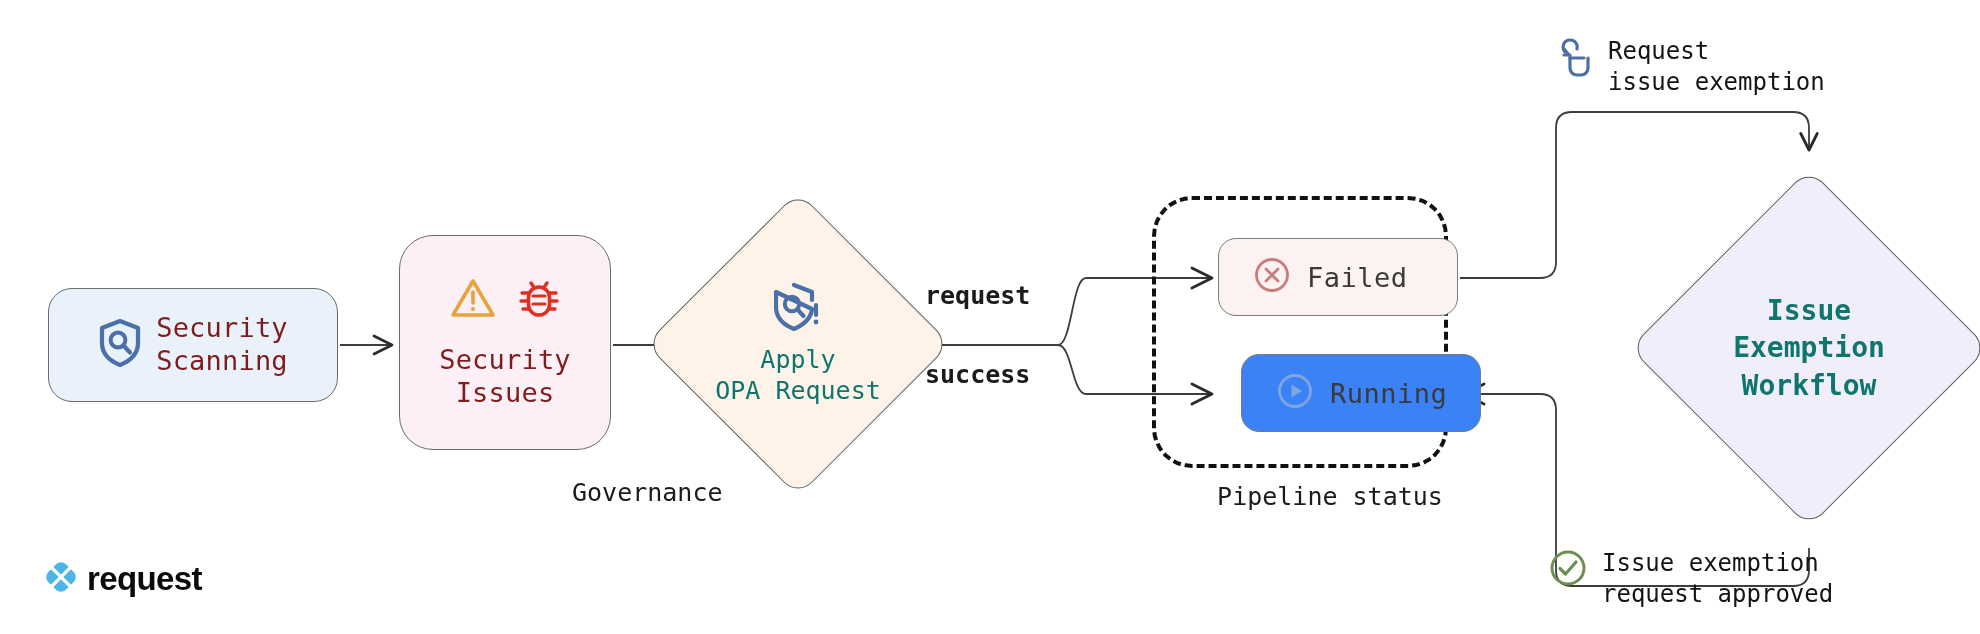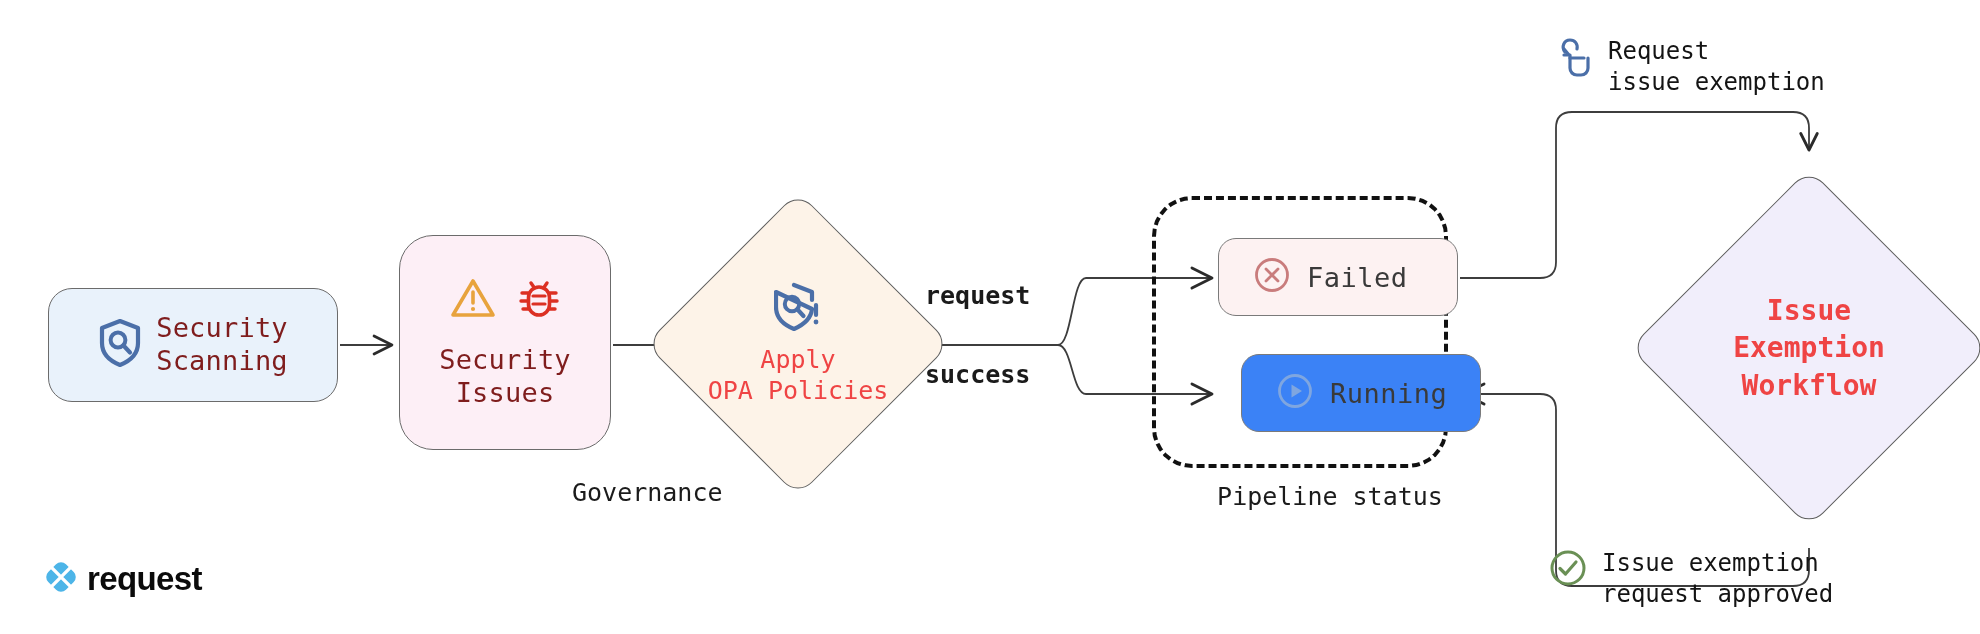--- a/index.html
+++ b/index.html
@@ -86,21 +86,21 @@
   .diamond-content {
     position: relative;
     z-index: 2;
     display: flex;
     flex-direction: column;
     align-items: center;
     justify-content: center;
     gap: 6px;
   }
   .diamond-content .label {
-    color: #ef4444;
+    color: #0f766e;
     text-align: center;
     white-space: pre-line;
   }
 
   #n-opa { left: 643px; top: 183px; width: 310px; height: 322px; }
   #n-opa .diamond-shape {
     width: 214px; height: 214px;
     background: #fdf3e8;
   }
   #n-opa .label { font-size: 25px; line-height: 1.26; }
@@ -282,21 +282,21 @@
       <span class="icon">
         <svg width="48" height="52" viewBox="0 0 48 52" xmlns="http://www.w3.org/2000/svg">
           <path d="M20 3 L38 10 V18 M38 27 C37 37 29 43 20 47 C10 43 2 36 2 25 V10 Z" fill="none" stroke="#4b6fa8" stroke-width="4.2" stroke-linejoin="round" stroke-linecap="round"></path>
           <circle cx="18" cy="22" r="7.2" fill="none" stroke="#4b6fa8" stroke-width="4"></circle>
           <path d="M23.3 27.3 L29.5 34" stroke="#4b6fa8" stroke-width="4.2" stroke-linecap="round"></path>
           <path d="M42 23 V33" stroke="#4b6fa8" stroke-width="4.2" stroke-linecap="round"></path>
           <circle cx="42" cy="40" r="2.4" fill="#4b6fa8"></circle>
         </svg>
       </span>
       <span class="label">Apply
-OPA Policies</span>
+OPA Request</span>
     </div>
   </div>
 
   <div class="caption" id="cap-governance">Governance</div>
 
   <div class="caption" id="lbl-failure">request</div>
   <div class="caption" id="lbl-success">success</div>
 
   <div class="node" id="pipeline-group"></div>
 

